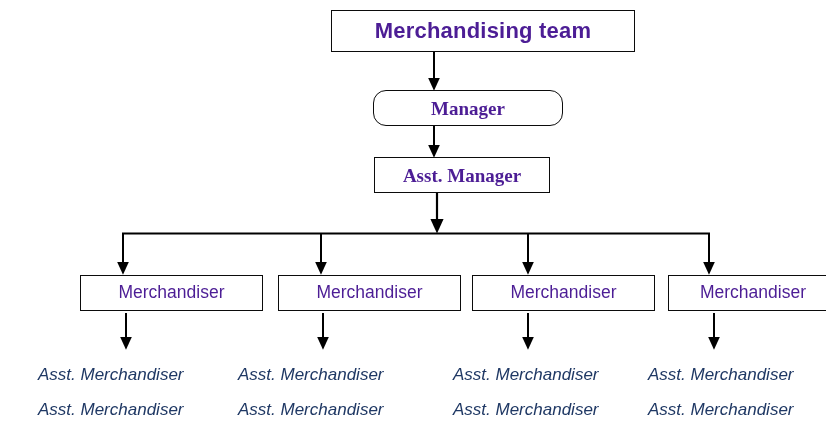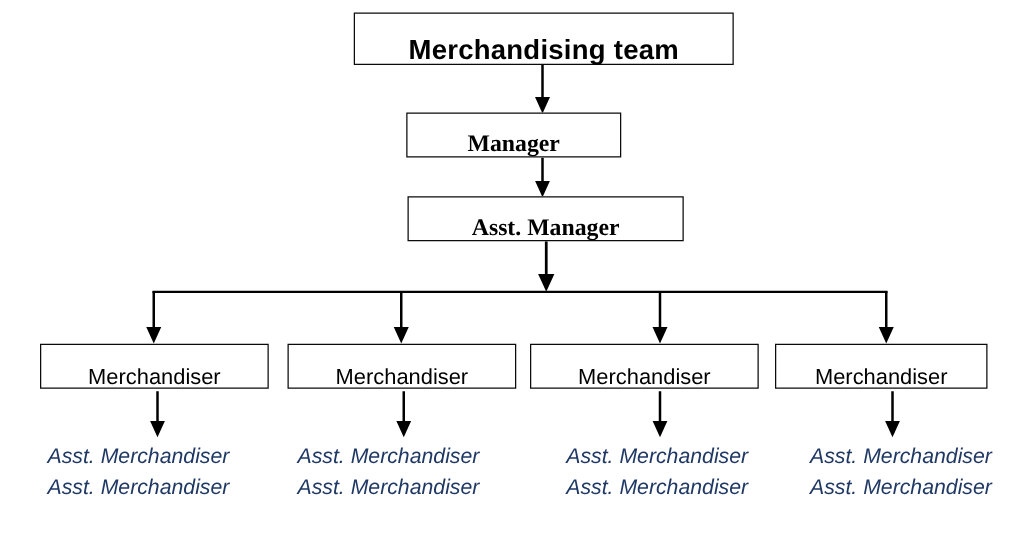--- a/index.html
+++ b/index.html
@@ -23,25 +23,26 @@
     width: 826px;
     height: 433px;
   }
 
   .node-box {
     position: absolute;
     box-sizing: border-box;
     border: 1.6px solid #0b0b0b;
     background: #ffffff;
     display: flex;
-    align-items: flex-end;
+    align-items: center;
     justify-content: center;
-    color: #000000;
+    color: #4c1d95;
     text-align: center;
     line-height: 1;
+    margin-left: 48px;
   }
 
   
   .root-box {
     left: 283px;
     top: 10px;
     width: 304px;
     height: 42px;
     font-family: "Liberation Sans", sans-serif;
     font-weight: bold;
@@ -51,27 +52,28 @@
 
   
   .serif-box {
     font-family: "Liberation Serif", "DejaVu Serif", serif;
     font-weight: bold;
     font-size: 19px;
   }
   .manager-box {
     left: 325px;
     top: 90px;
-    width: 172px;
+    width: 190px;
     height: 36px;
+    border-radius: 13px;
   }
   .asst-manager-box {
     left: 326px;
     top: 157px;
-    width: 221px;
+    width: 176px;
     height: 36px;
   }
 
   
   .merch-box {
     top: 275px;
     height: 36px;
     font-family: "Liberation Sans", sans-serif;
     font-weight: normal;
     font-size: 17.5px;
@@ -89,21 +91,21 @@
     font-family: "Liberation Sans", sans-serif;
     font-style: italic;
     font-size: 17px;
     line-height: 25px;
     white-space: nowrap;
   }
   .asst-group.col0 { left: 38px; }
   .asst-group.col1 { left: 238px; }
   .asst-group.col2 { left: 453px; }
   .asst-group.col3 { left: 648px; }
-  .asst-line { display: block; }
+  .asst-line { display: block; margin-top: 10px; }
 </style>
 </head>
 <body>
 
 <svg id="chart-canvas" viewBox="0 0 826 433">
   <defs>
     <marker id="arrowhead" markerWidth="7" markerHeight="7" refX="3.2" refY="3.2" orient="auto" markerUnits="strokeWidth">
       <path d="M0,0.2 L6.6,3.2 L0,6.2 z" fill="#000000"></path>
     </marker>
   </defs>

